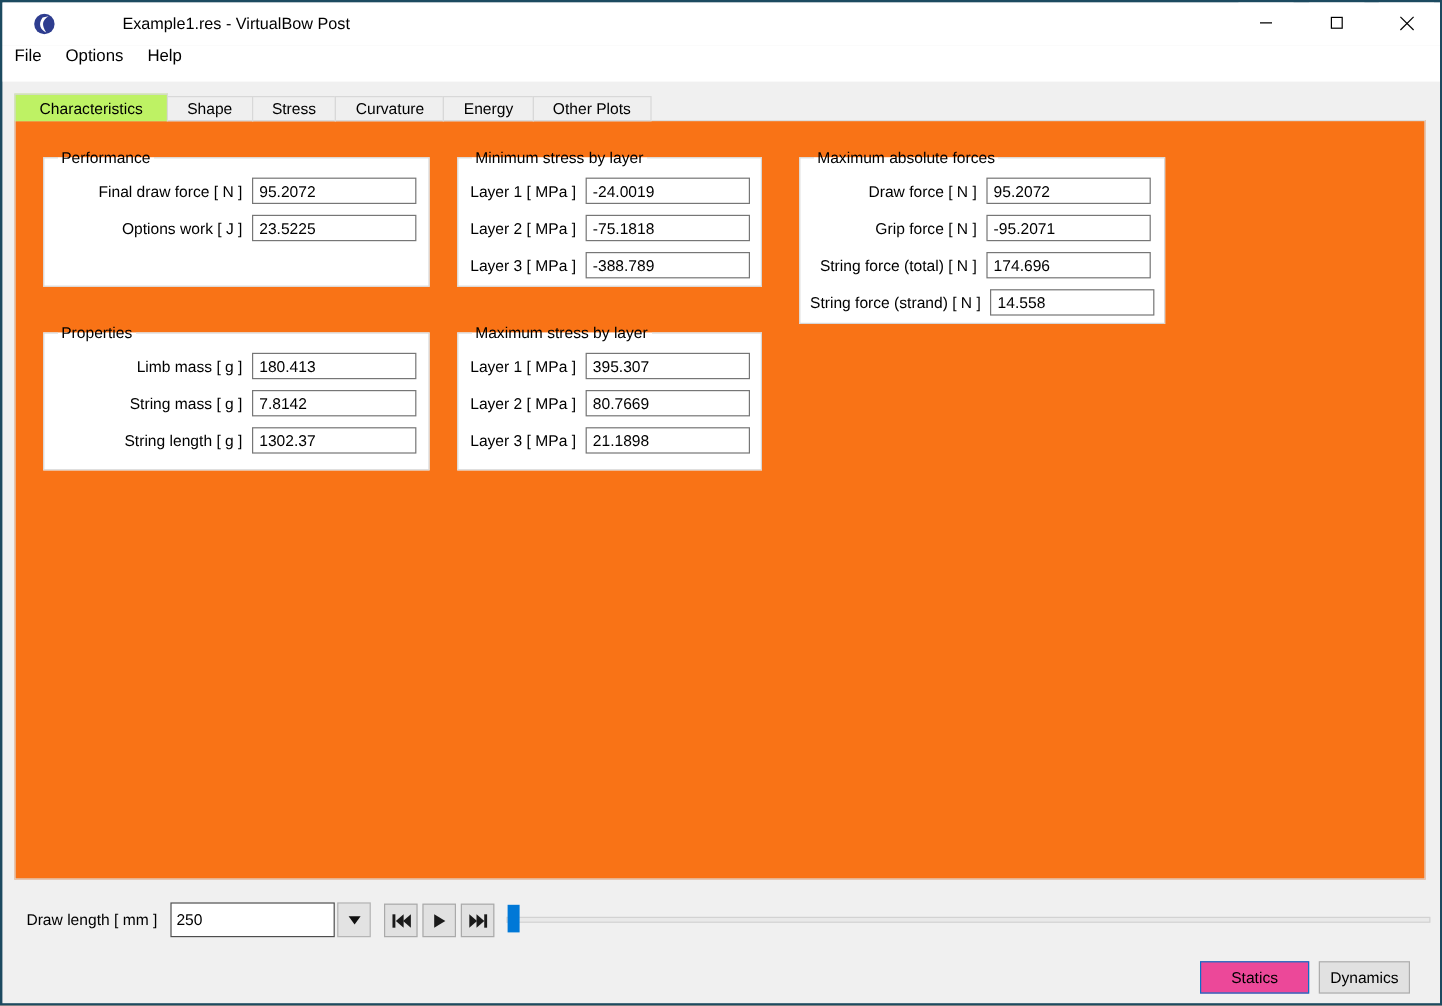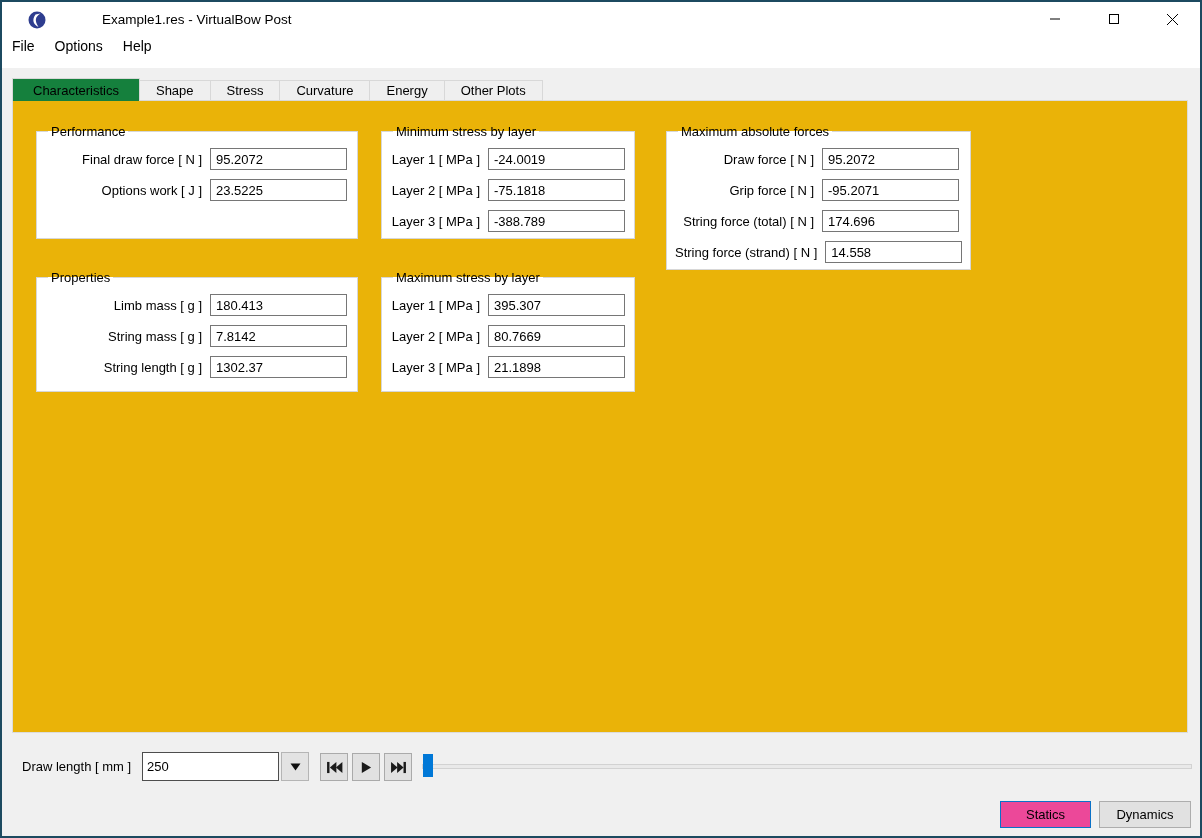--- a/index.html
+++ b/index.html
@@ -15,23 +15,23 @@
   .app-icon { position:absolute; left:26px; top:9px; width:18px; height:18px; }
   .title-text { position:absolute; left:52px; top:0; height:36px; line-height:36px; font-size:13.5px;margin-left:48px; }
   .winbtn { position:absolute; top:0; width:46px; height:34px; display:flex; align-items:center; justify-content:center; background:#fff; }
   .winbtn svg { display:block; }
   
   .menubar { position:absolute; left:0; top:36px; right:0; height:30px; background:#fff; display:flex; align-items:flex-start; font-size:14px; }
   .menu-item { padding:0 10px; display:flex; align-items:center; }
   
   .tabbar { position:absolute; left:10px; top:76px; height:23px; display:flex; align-items:flex-end; z-index:3; font-size:13px; }
   .tab { background:#efefef; border:1px solid #d8d8d8; height:21px; display:flex; align-items:center; padding:0 16px; margin-left:-1px; }
-  .tab.active { background:#15803d; height:23px; border-bottom:none; padding:0 20px; position:relative; z-index:4; margin-left:0; }
-  
-  .pane { position:absolute; left:10px; top:98px; width:1176px; height:633px; background:#eab308; border:1px solid #dcdcdc; z-index:1; }
+  .tab.active { background:#bef264; height:23px; border-bottom:none; padding:0 20px; position:relative; z-index:4; margin-left:0; }
+  
+  .pane { position:absolute; left:10px; top:98px; width:1176px; height:633px; background:#f97316; border:1px solid #dcdcdc; z-index:1; }
   
   fieldset.group { position:absolute; margin:0; padding:0 8px 8px 8px; border:1px solid #d7d7d7; background:#fff; }
   fieldset.group legend { font-size:13px; padding:0 3px; margin-left:3px; }
   .row { display:flex; align-items:center; margin-top:9px; }
   .row label { flex:0 0 var(--lw); text-align:right; font-size:13px; padding-right:8px; white-space:nowrap; }
   .tb {
     width:137px; height:22px; border:1px solid #767676; background:#fff;
     font-family:inherit; font-size:13px; padding:0 2px 0 5px; color:#000;
   }
   
@@ -216,15 +216,15 @@
       <rect x="14.4" y="1" width="2.6" height="12"></rect>
     </svg>
   </div>
 
   <div class="slider">
     <div class="slider-track"></div>
     <div class="slider-handle"></div>
   </div>
 
   <div class="btn primary" style="left:998px; width:91px;">Statics</div>
-  <div class="btn" style="left:1097px; width:92px;">Dynamics</div>
+  <div class="btn" style="left:1097px; width:76px;">Dynamics</div>
 
 </div>
 
 </body></html>

